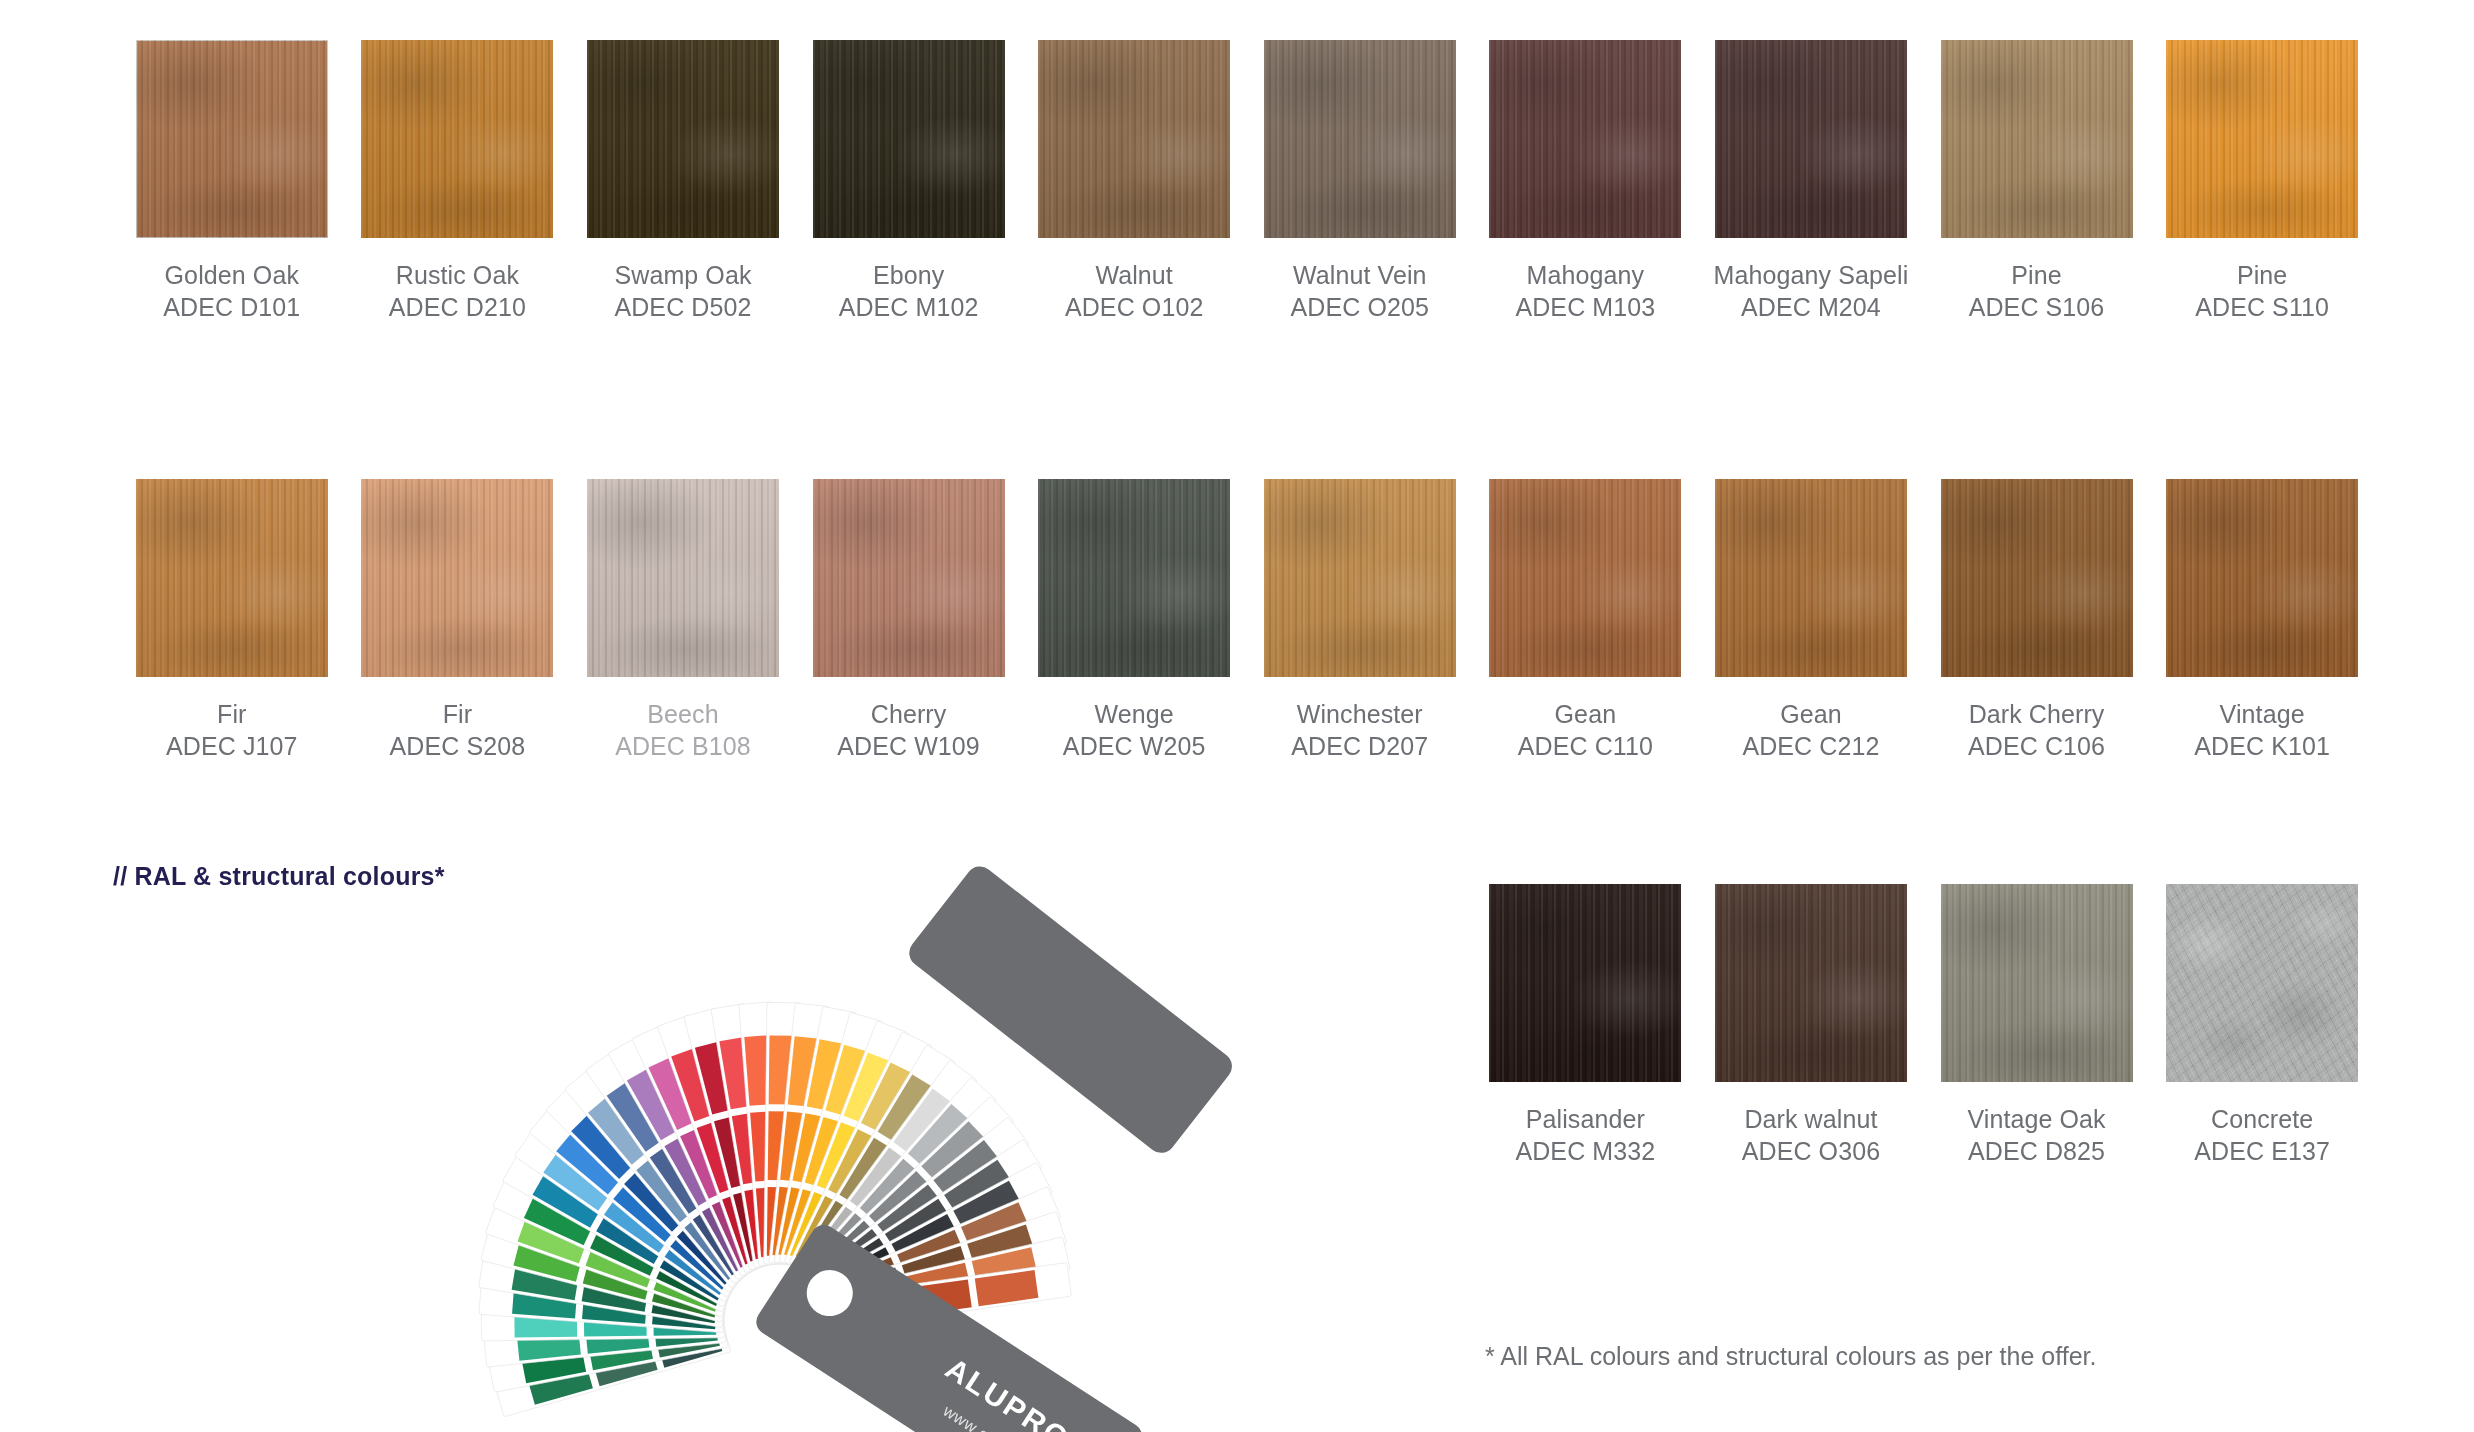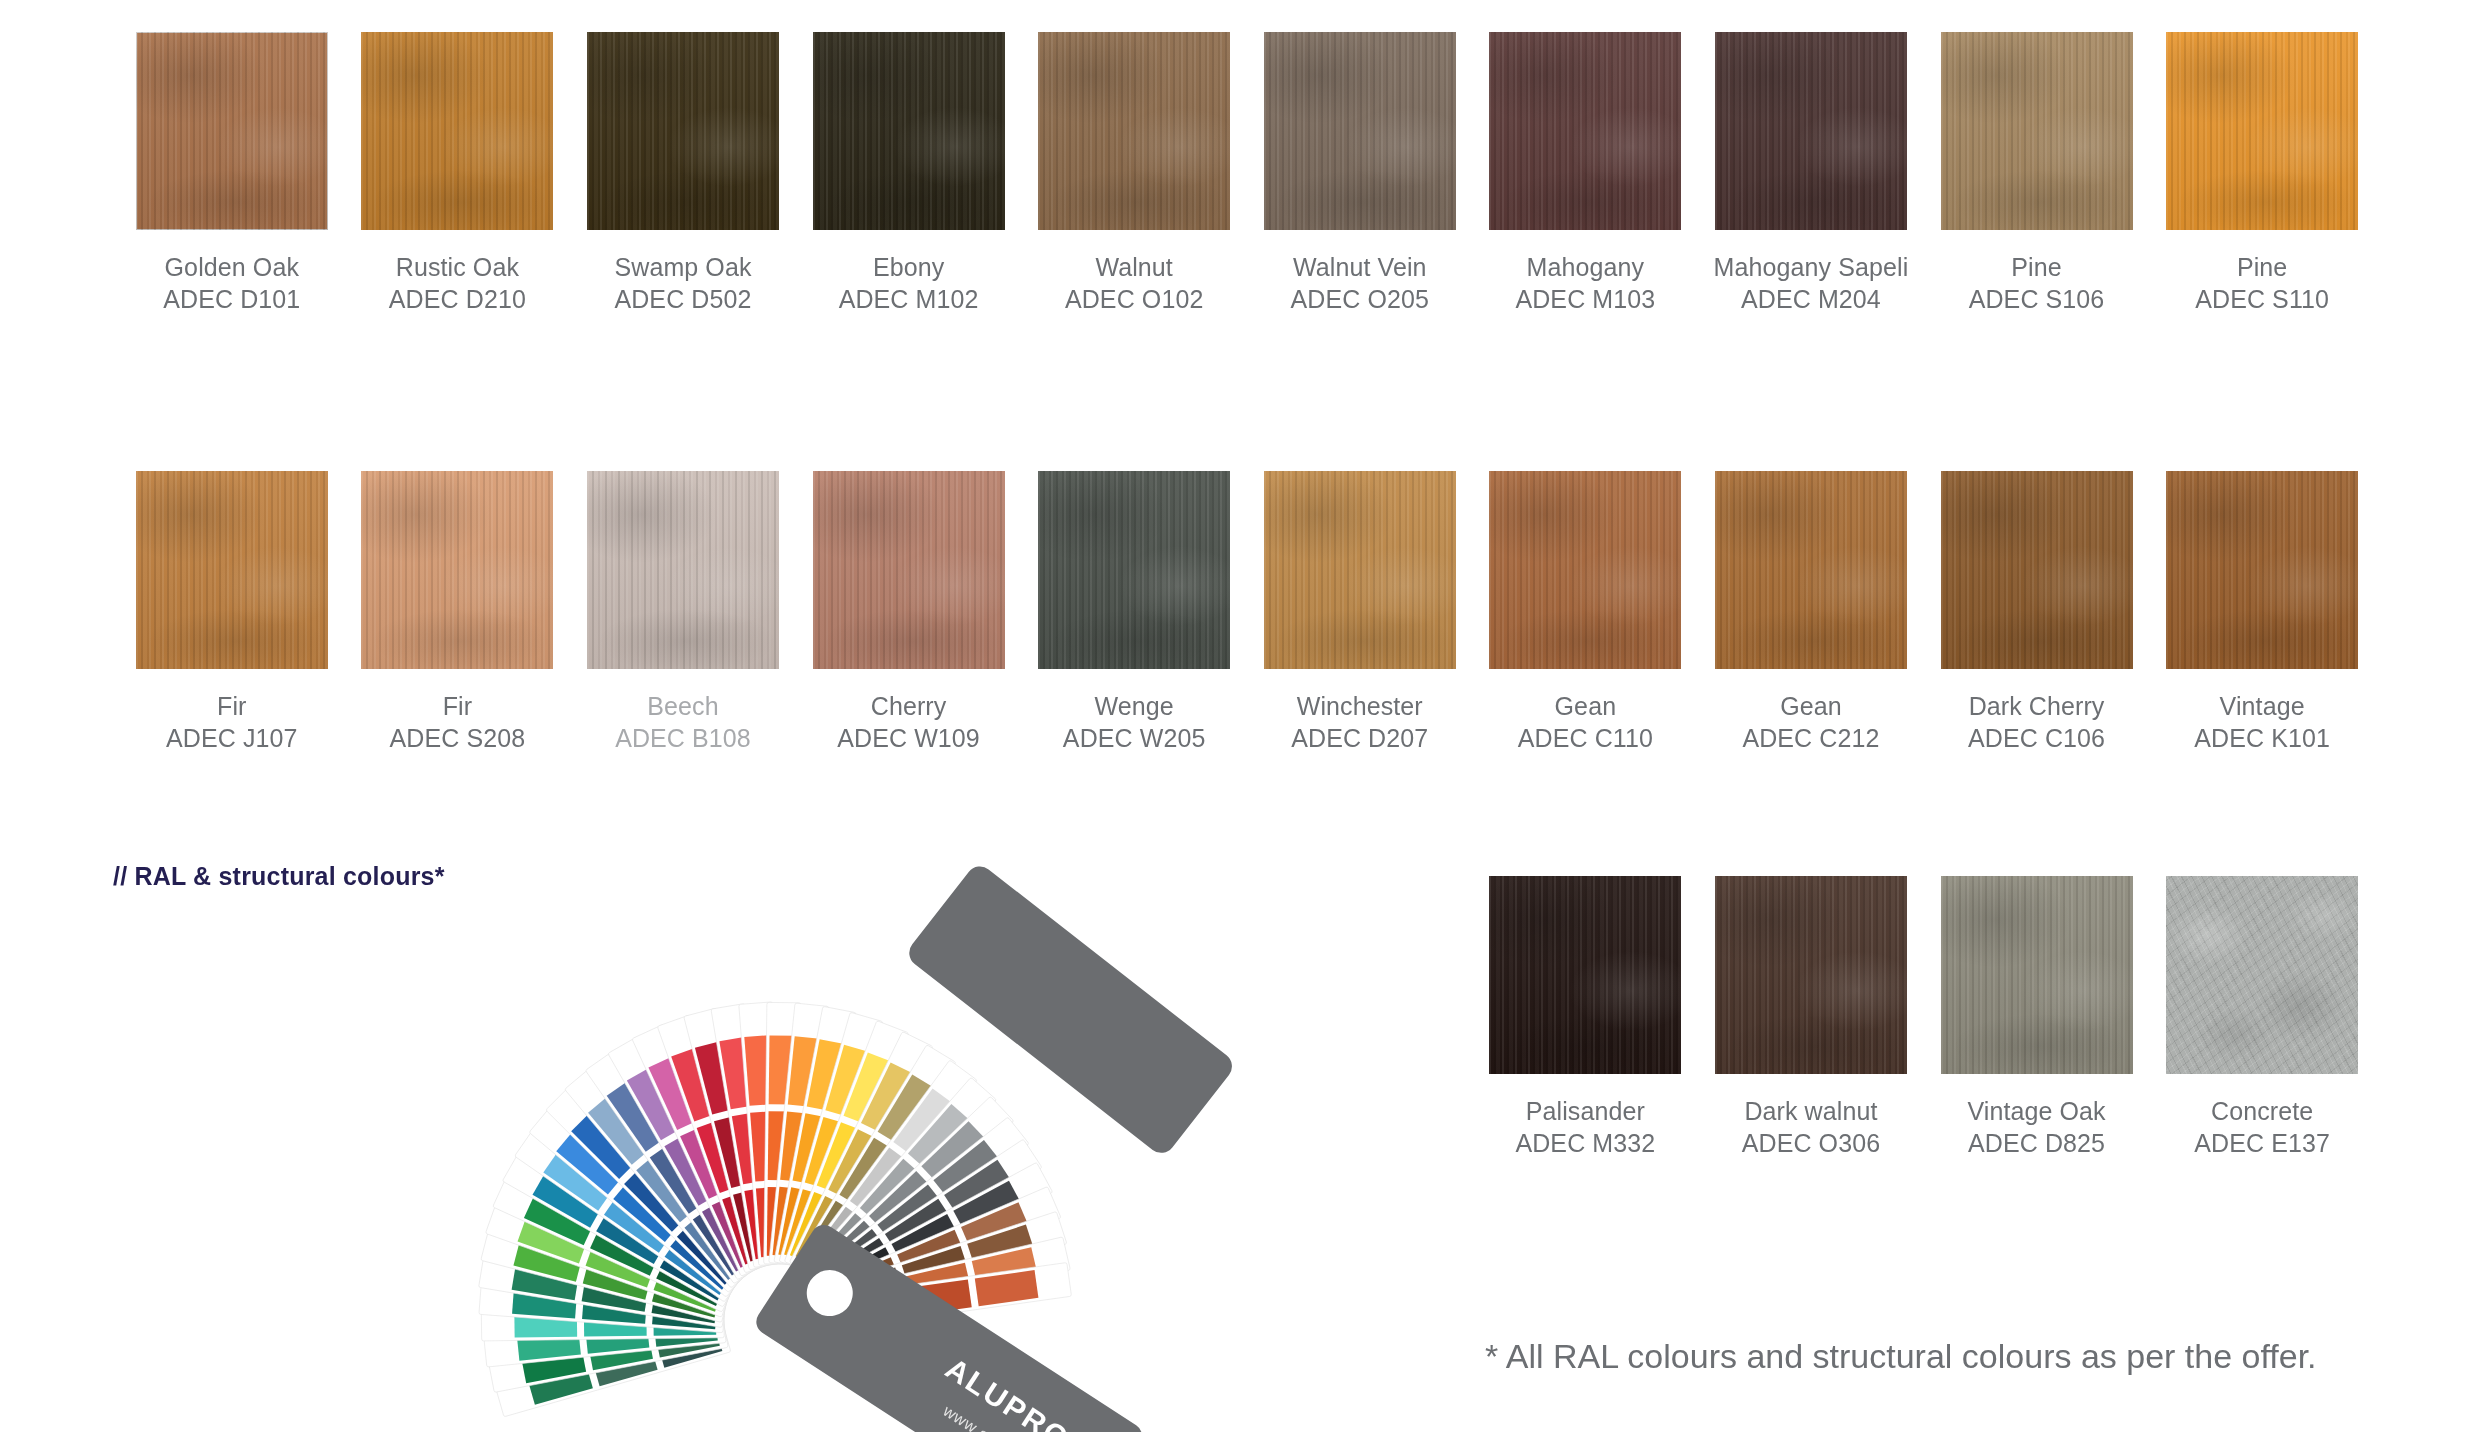--- a/index.html
+++ b/index.html
@@ -16,21 +16,21 @@
     position: relative;
     width: 2474px;
     height: 1432px;
     background: #ffffff;
   }
 
   
   .swatch-grid {
     position: absolute;
     left: 119px;
-    top: 32px;
+    top: 40px;
     width: 2256px;
   }
 
   .swatch-row {
     display: flex;
     gap: 0px;
     margin-bottom: 0;
   }
 
   .swatch-cell {
@@ -148,21 +148,21 @@
     width: 960px;
     height: 632px;
   }
   .fandeck svg { display: block; width: 100%; height: 100%; }
 
   
   .footnote {
     position: absolute;
     left: 1485px;
     top: 1340px;
-    font-size: 34px;
+    font-size: 25px;
     line-height: 33px;
     color: #6c6f73;
     white-space: nowrap;
   }
   .footnote .line2 { padding-left: 17px; }
 </style>
 </head>
 <body>
 
 <div class="page">

